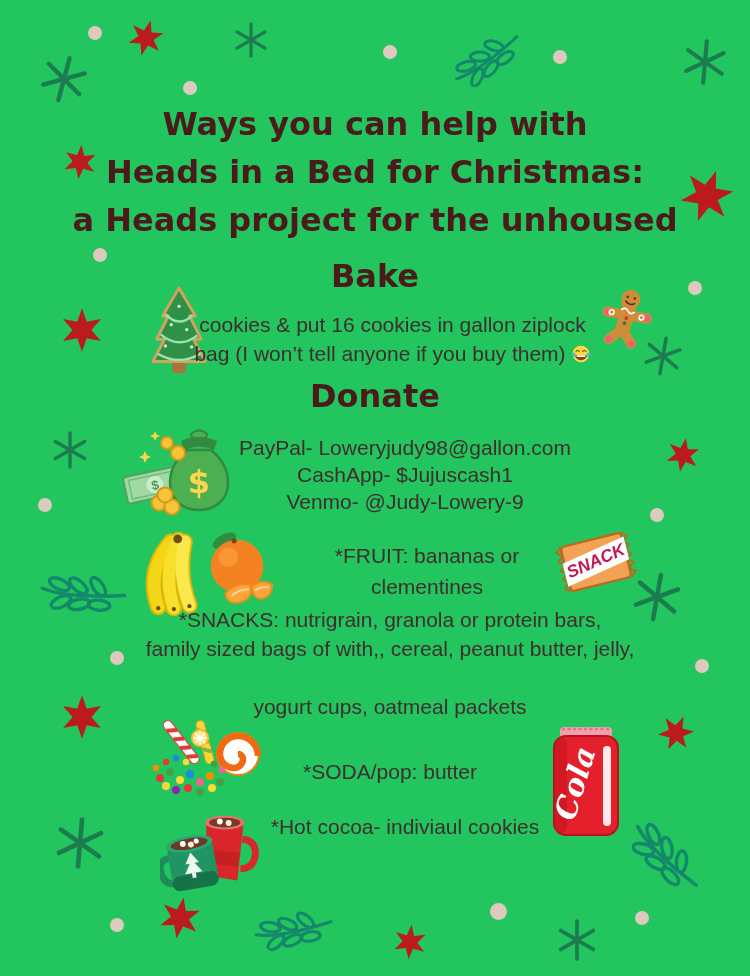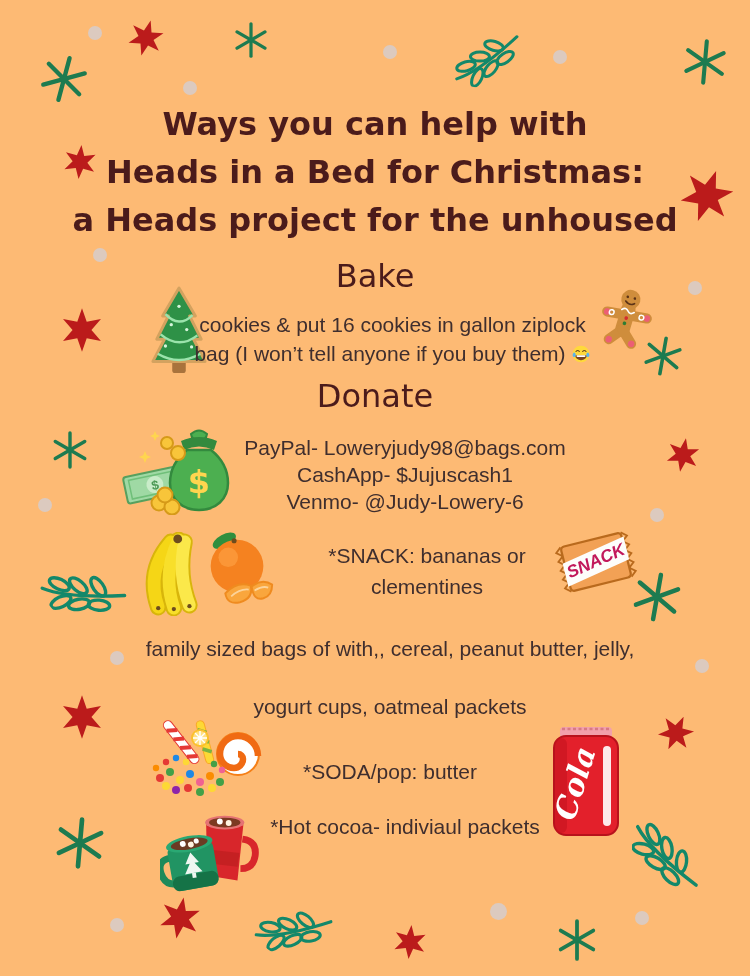--- a/index.html
+++ b/index.html
@@ -1,26 +1,26 @@
 <!DOCTYPE html>
 <html><head>
 <meta charset="utf-8">
 <style>
   html,body{margin:0;padding:0;background:#e9e6e2;}
   .flyer{
     position:relative;width:750px;height:976px;margin:0 auto;
-    background:#fdba74;overflow:hidden;
+    background:#22c55e;overflow:hidden;
     font-family:"Liberation Sans",sans-serif;
   }
   .dec{position:absolute;}
   .img{position:absolute;}
   .dot{position:absolute;border-radius:50%;background:#dccabf;}
   .heading{
     position:absolute;left:25px;width:700px;text-align:center;
-    font-family:"DejaVu Sans",sans-serif;font-weight:normal;
+    font-family:"DejaVu Sans",sans-serif;font-weight:bold;
     color:#4b1b1b;font-size:32px;line-height:40px;
   }
   .title{
     position:absolute;top:100px;left:15px;width:720px;text-align:center;
     font-family:"DejaVu Sans",sans-serif;font-weight:bold;
     color:#4b1b1b;font-size:32px;line-height:48px;
   }
   .body-text{
     position:absolute;text-align:center;
     color:#3f2e2e;font-size:21px;line-height:29px;
@@ -205,23 +205,23 @@
     <circle cx="44" cy="80" r="7.5" fill="#f8c53a" stroke="#d69a18" stroke-width="2"></circle>
     <circle cx="57" cy="84" r="7.5" fill="#f8c53a" stroke="#d69a18" stroke-width="2"></circle>
     <circle cx="50" cy="72" r="7.5" fill="#f8c53a" stroke="#d69a18" stroke-width="2"></circle>
     <circle cx="63" cy="30" r="7" fill="#f8c53a" stroke="#d69a18" stroke-width="2"></circle>
     <circle cx="52" cy="20" r="6" fill="#f8c53a" stroke="#d69a18" stroke-width="2"></circle>
     <path d="M30,28 l1.8,4.2 4.2,1.8 -4.2,1.8 -1.8,4.2 -1.8,-4.2 -4.2,-1.8 4.2,-1.8 z" fill="#ffd54f"></path>
     <path d="M40,8 l1.5,3.5 3.5,1.5 -3.5,1.5 -1.5,3.5 -1.5,-3.5 -3.5,-1.5 3.5,-1.5 z" fill="#ffd54f"></path>
   </svg>
 
   <div class="body-text" style="top:434px;left:125px;width:560px;line-height:27px">
-    <span>PayPal- Loweryjudy98@bags.com</span><br>
+    <span>PayPal- Loweryjudy98@gallon.com</span><br>
     <span>CashApp- $Jujuscash1</span><br>
-    <span>Venmo- @Judy-Lowery-6</span>
+    <span>Venmo- @Judy-Lowery-9</span>
   </div>
 
   <svg class="img" viewBox="0 0 80 86" style="left:128px;top:532px;width:78px;height:84px">
     <path d="M44,10 Q18,40 31,77" fill="none" stroke="#d8b50b" stroke-width="17" stroke-linecap="round"></path>
     <path d="M52,8 Q35,42 47,78" fill="none" stroke="#d8b50b" stroke-width="17" stroke-linecap="round"></path>
     <path d="M58,10 Q51,44 63,75" fill="none" stroke="#d8b50b" stroke-width="17" stroke-linecap="round"></path>
     <path d="M44,10 Q18,40 31,77" fill="none" stroke="#f5d616" stroke-width="13" stroke-linecap="round"></path>
     <path d="M52,8 Q35,42 47,78" fill="none" stroke="#f8df2a" stroke-width="13" stroke-linecap="round"></path>
     <path d="M58,10 Q51,44 63,75" fill="none" stroke="#fbe84a" stroke-width="13" stroke-linecap="round"></path>
     <circle cx="51" cy="7" r="4.5" fill="#6d4c1e"></circle>
@@ -234,36 +234,36 @@
     <ellipse cx="27" cy="13" rx="13" ry="6.5" transform="rotate(-28 27 13)" fill="#2f8f3e"></ellipse>
     <circle cx="40" cy="39" r="27" fill="#f58220"></circle>
     <circle cx="31" cy="30" r="10" fill="#fb9a3c" opacity="0.85"></circle>
     <circle cx="37" cy="13" r="2.6" fill="#6d4c1e"></circle>
     <path d="M28,67 q12,-13 26,-8 q3,13 -11,17 q-13,3 -15,-9 z" fill="#f9a63d" stroke="#ef8b1f" stroke-width="2"></path>
     <path d="M55,60 q11,-9 21,-2 q0,11 -9,14 q-10,3 -12,-12 z" fill="#f9a63d" stroke="#ef8b1f" stroke-width="2"></path>
     <path d="M34,70 q9,-8 18,-7 M58,64 q8,-5 14,-3" stroke="#fcd39a" stroke-width="1.8" fill="none"></path>
   </svg>
 
   <div class="body-text" style="top:540px;left:277px;width:300px;line-height:31px">
-    <span>*SNACK: bananas or</span><br>
+    <span>*FRUIT: bananas or</span><br>
     <span>clementines</span>
   </div>
 
   <svg class="img" viewBox="0 0 100 90" style="left:550px;top:521px;width:92px;height:82px">
     <g transform="rotate(-14 50 45)">
       <path d="M16,20 l-6,5 6,5 -6,5 6,5 -6,5 6,5 -6,5 6,5 -6,5 6,5" fill="none" stroke="#b96a1d" stroke-width="2"></path>
       <path d="M84,20 l6,5 -6,5 6,5 -6,5 6,5 -6,5 6,5 -6,5 6,5 -6,5" fill="none" stroke="#b96a1d" stroke-width="2"></path>
       <rect x="16" y="20" width="68" height="50" rx="4" fill="#f2a155" stroke="#b96a1d" stroke-width="2.5"></rect>
       <polygon points="14,38 86,25 86,51 14,64" fill="#fdfdfb"></polygon>
       <text x="50" y="50" transform="rotate(-10 50 44)" text-anchor="middle" font-size="19" font-style="italic" font-weight="bold" fill="#c2185b" font-family="Liberation Sans, sans-serif">SNACK</text>
     </g>
   </svg>
 
   <div class="body-text" style="top:605px;left:60px;width:660px;line-height:29px">
-    <br>
+    <span>*SNACKS: nutrigrain, granola or protein bars,</span><br>
     <span>family sized bags of with,, cereal, peanut butter, jelly,</span><br>
     <br>
     <span>yogurt cups, oatmeal packets</span>
   </div>
 
   <svg class="img" viewBox="0 0 118 88" style="left:148px;top:716px;width:118px;height:88px">
     <g transform="translate(90,38)">
       <circle r="21" fill="#ffffff" stroke="#f57f17" stroke-width="2"></circle>
       <path d="M0,0 a5,5 0 0 1 5,5 a9,9 0 0 1 -9,9 a14,14 0 0 1 -14,-14 a18,18 0 0 1 18,-18 a20,20 0 0 1 20,20" fill="none" stroke="#f06a13" stroke-width="6.5"></path>
     </g>
@@ -303,21 +303,21 @@
 
   <svg class="img" viewBox="0 0 80 114" style="left:546px;top:724px;width:80px;height:114px">
     <rect x="14" y="3" width="52" height="11" rx="4" fill="#f2a0ab"></rect>
     <path d="M16,5 h48" stroke="#d87884" stroke-width="2.5" stroke-dasharray="3,2.5"></path>
     <rect x="8" y="12" width="64" height="99" rx="12" fill="#e3202b" stroke="#b8121c" stroke-width="2"></rect>
     <rect x="9" y="14" width="12" height="95" rx="6" fill="#c8141f" opacity="0.65"></rect>
     <rect x="57" y="22" width="8" height="80" rx="4" fill="#ffffff" opacity="0.9"></rect>
     <text transform="translate(28,98) rotate(-73)" font-size="30" font-style="italic" font-weight="bold" fill="#ffffff" font-family="DejaVu Serif, serif">Cola</text>
   </svg>
 
-  <div class="body-text" style="top:812px;left:250px;width:310px">*Hot cocoa- indiviaul packets</div>
+  <div class="body-text" style="top:812px;left:250px;width:310px">*Hot cocoa- indiviaul cookies</div>
 
   <svg class="img" viewBox="0 0 104 94" style="left:160px;top:803px;width:102px;height:94px">
     <path d="M84,36 q15,2 13,17 q-2,13 -15,13" fill="none" stroke="#d8262b" stroke-width="7"></path>
     <path d="M47,17 l38,4 -6,57 -31,-5 z" fill="#d8262b"></path>
     <path d="M45,46 l36,4 -2,14 -35,-4 z" fill="#b71c1c" opacity="0.55"></path>
     <ellipse cx="66" cy="19" rx="20" ry="7" fill="#e57373"></ellipse>
     <ellipse cx="66" cy="19" rx="16" ry="5" fill="#7c3a22"></ellipse>
     <circle cx="61" cy="18" r="3" fill="#ffffff"></circle>
     <circle cx="70" cy="19.5" r="3" fill="#fff3e0"></circle>
     <g transform="rotate(-10 30 62)">

